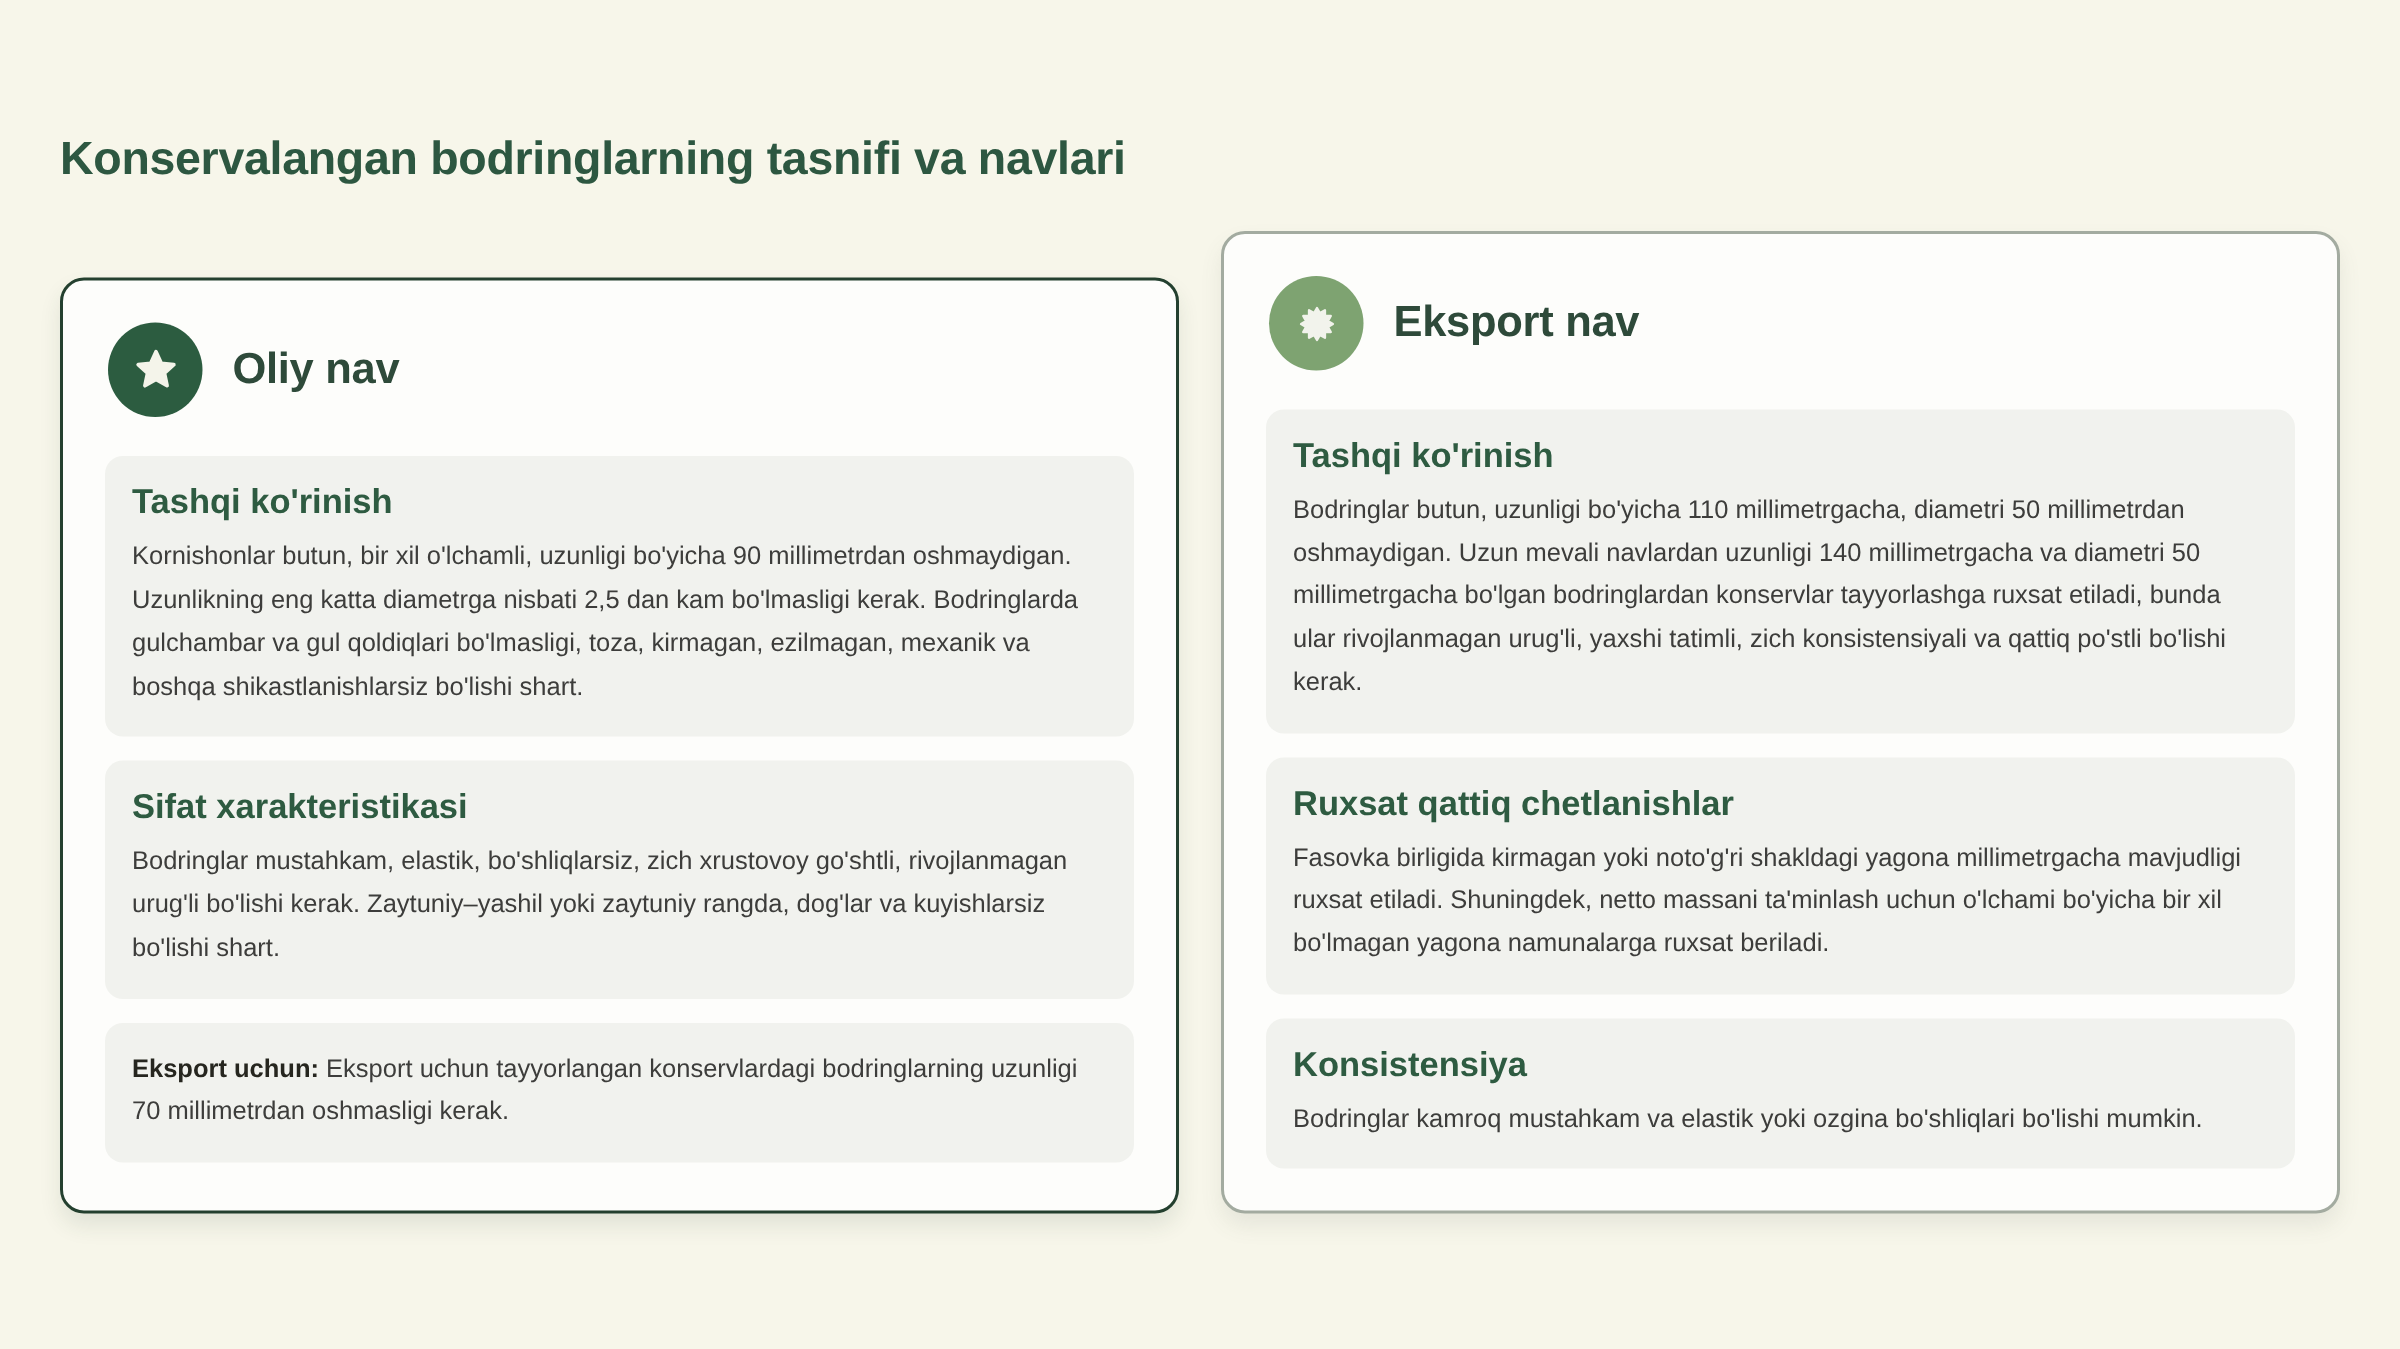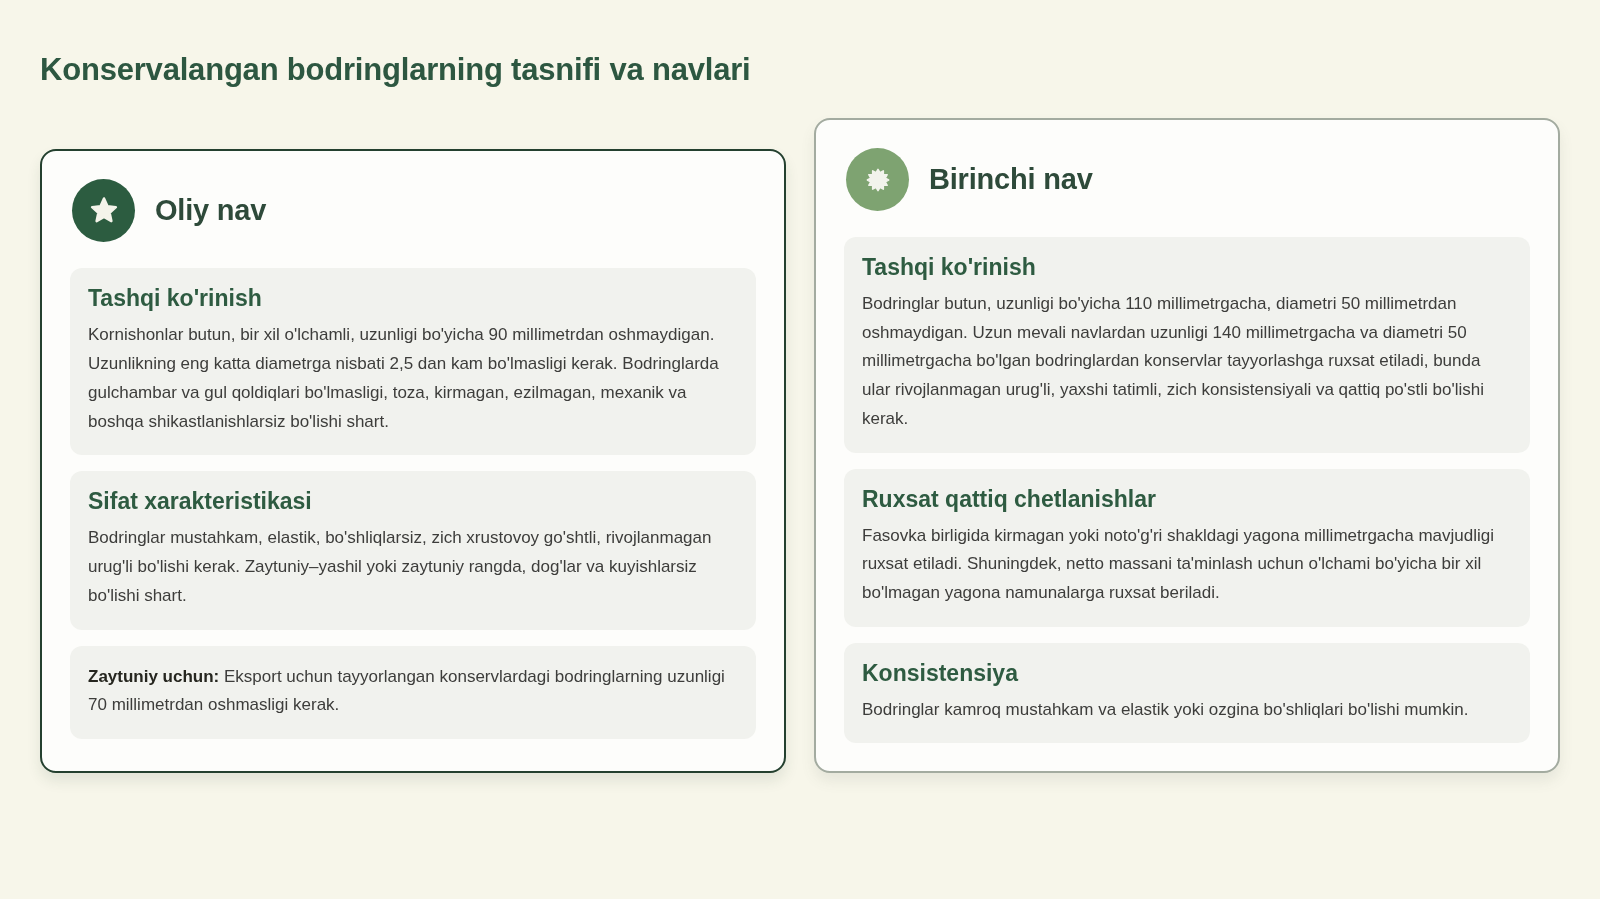--- a/index.html
+++ b/index.html
@@ -9,20 +9,21 @@
     font-family: "Liberation Sans", sans-serif;
     overflow: hidden;
   }
   .page { padding: 52px 40px 0 40px; }
   .page-title {
     font-size: 31px;
     font-weight: 700;
     color: #2d5741;
     letter-spacing: -0.2px;
     margin-bottom: 30px;
+    margin-top: 36px;
   }
   .cards {
     display: flex;
     gap: 28px;
     align-items: flex-end;
   }
   .card {
     flex: 1 1 0;
     background: #fdfdfb;
     border-radius: 16px;
@@ -108,32 +109,32 @@
         <div class="section-title">Tashqi ko'rinish</div>
         <p class="section-body">Kornishonlar butun, bir xil o'lchamli, uzunligi bo'yicha 90 millimetrdan oshmaydigan. Uzunlikning eng katta diametrga nisbati 2,5 dan kam bo'lmasligi kerak. Bodringlarda gulchambar va gul qoldiqlari bo'lmasligi, toza, kirmagan, ezilmagan, mexanik va boshqa shikastlanishlarsiz bo'lishi shart.</p>
       </div>
 
       <div class="section">
         <div class="section-title">Sifat xarakteristikasi</div>
         <p class="section-body">Bodringlar mustahkam, elastik, bo'shliqlarsiz, zich xrustovoy go'shtli, rivojlanmagan urug'li bo'lishi kerak. Zaytuniy–yashil yoki zaytuniy rangda, dog'lar va kuyishlarsiz bo'lishi shart.</p>
       </div>
 
       <div class="section">
-        <p class="section-body"><strong>Zaytuniy uchun:</strong> <span>Eksport uchun tayyorlangan konservlardagi bodringlarning uzunligi 70 millimetrdan oshmasligi kerak.</span></p>
+        <p class="section-body"><strong>Eksport uchun:</strong> <span>Eksport uchun tayyorlangan konservlardagi bodringlarning uzunligi 70 millimetrdan oshmasligi kerak.</span></p>
       </div>
     </div>
 
     <div class="card first">
       <div class="card-header">
         <div class="icon-circle sage">
           <svg width="40" height="40" viewBox="0 0 64 64" aria-hidden="true">
             <polygon points="49,32 43.6,35.1 46.7,40.5 40.5,40.5 40.5,46.7 35.1,43.6 32,49 28.9,43.6 23.5,46.7 23.5,40.5 17.3,40.5 20.4,35.1 15,32 20.4,28.9 17.3,23.5 23.5,23.5 23.5,17.3 28.9,20.4 32,15 35.1,20.4 40.5,17.3 40.5,23.5 46.7,23.5 43.6,28.9" fill="#f2f3ec" stroke="#f2f3ec" stroke-width="2.5" stroke-linejoin="round"></polygon>
           </svg>
         </div>
-        <div class="card-title">Birinchi nav</div>
+        <div class="card-title">Eksport nav</div>
       </div>
 
       <div class="section">
         <div class="section-title">Tashqi ko'rinish</div>
         <p class="section-body">Bodringlar butun, uzunligi bo'yicha 110 millimetrgacha, diametri 50 millimetrdan oshmaydigan. Uzun mevali navlardan uzunligi 140 millimetrgacha va diametri 50 millimetrgacha bo'lgan bodringlardan konservlar tayyorlashga ruxsat etiladi, bunda ular rivojlanmagan urug'li, yaxshi tatimli, zich konsistensiyali va qattiq po'stli bo'lishi kerak.</p>
       </div>
 
       <div class="section">
         <div class="section-title">Ruxsat qattiq chetlanishlar</div>
         <p class="section-body">Fasovka birligida kirmagan yoki noto'g'ri shakldagi yagona millimetrgacha mavjudligi ruxsat etiladi. Shuningdek, netto massani ta'minlash uchun o'lchami bo'yicha bir xil bo'lmagan yagona namunalarga ruxsat beriladi.</p>

